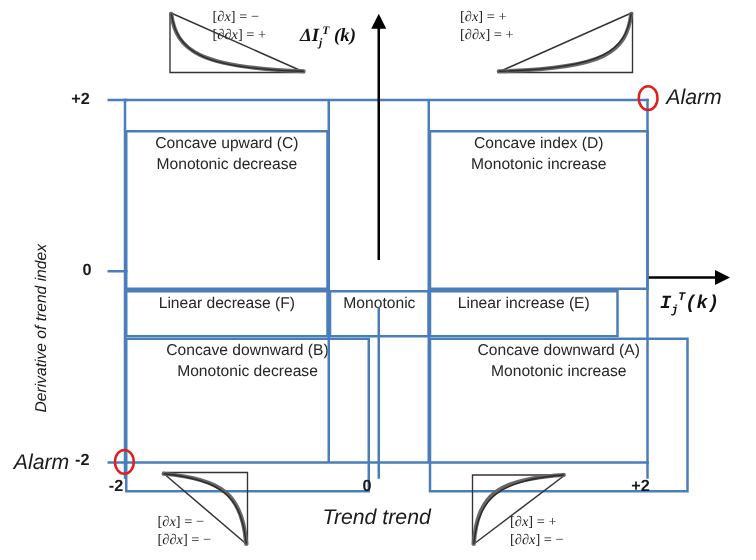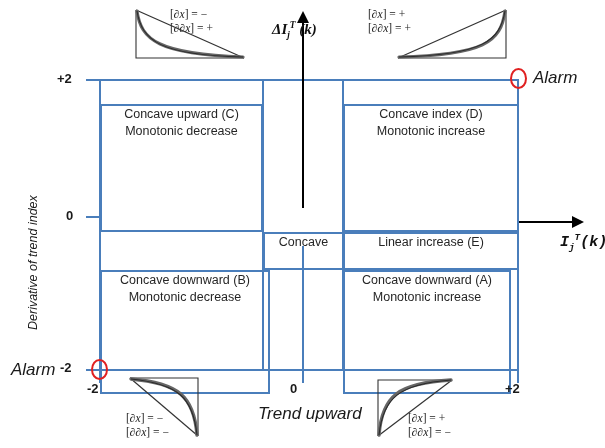--- a/index.html
+++ b/index.html
@@ -77,21 +77,21 @@
   }
 
   
   .math{
     position:absolute;
     font-family:"Liberation Serif", serif;
     font-style:italic;
     white-space:nowrap;
     color:#111;
   }
-  .mathbold{font-weight:bold;font-size:15px;margin-left:32px;}
+  .mathbold{font-weight:bold;font-size:15px;}
   .brk{
     position:absolute;
     font-family:"Liberation Serif", serif;
     font-size:11.5px;
     color:#222;
     white-space:nowrap;
     line-height:1.18;
   }
   .brk i{font-style:italic;}
   sup{font-size:.62em;vertical-align:super;}
@@ -118,35 +118,38 @@
   <div class="cell" style="left:100px;top:80px;width:163px;height:128px;">
     <span>Concave upward (C)</span>
     <span>Monotonic decrease</span>
   </div>
 
   <div class="cell" style="left:343px;top:80px;width:176px;height:128px;">
     <span>Concave index (D)</span>
     <span>Monotonic increase</span>
   </div>
 
+  <div class="cell" style="left:100px;top:208px;width:163px;height:38px;">
+    <span>Linear decrease (F)</span>
+  </div>
 
   <div class="cell" style="left:263px;top:208px;width:81px;height:38px;">
-    <span>Concave</span>
-  </div>
-
-  <div class="cell" style="left:343px;top:208px;width:176px;height:38px;">
+    <span>Monotonic</span>
+  </div>
+
+  <div class="cell" style="left:343px;top:208px;width:152px;height:38px;">
     <span>Linear increase (E)</span>
   </div>
 
-  <div class="cell" style="left:100px;top:246px;width:170px;height:124px;">
+  <div class="cell" style="left:100px;top:246px;width:196px;height:124px;">
     <span>Concave downward (B)</span>
     <span>Monotonic decrease</span>
   </div>
 
-  <div class="cell" style="left:343px;top:246px;width:168px;height:124px;">
+  <div class="cell" style="left:343px;top:246px;width:208px;height:124px;">
     <span>Concave downward (A)</span>
     <span>Monotonic increase</span>
   </div>
 
   <div class="blue-seg" style="left:262px;top:80px;width:2px;height:290px;"></div>
   <div class="blue-seg" style="left:342px;top:80px;width:2px;height:290px;"></div>
 
   <div class="blue-seg" style="left:100px;top:79px;width:419px;height:2px;"></div>
   <div class="blue-seg" style="left:100px;top:369px;width:419px;height:2px;"></div>
   <div class="blue-seg" style="left:99px;top:79px;width:2px;height:292px;"></div>
@@ -167,21 +170,21 @@
   <div class="arrowhead-right" style="left:572px;top:216px;"></div>
 
   <div class="tick" style="left:57px;top:71px;">+2</div>
   <div class="tick" style="left:66px;top:208px;">0</div>
   <div class="tick" style="left:60px;top:360px;">-2</div>
 
   <div class="tick" style="left:87px;top:381px;">-2</div>
   <div class="tick" style="left:290px;top:381px;">0</div>
   <div class="tick" style="left:505px;top:381px;">+2</div>
 
-  <div class="ital" style="left:258px;top:404px;">Trend upward</div>
+  <div class="ital" style="left:258px;top:404px;">Trend trend</div>
   <div class="ylabel" style="left:26px;top:330px;">Derivative of trend index</div>
 
   <div class="math mathbold" style="left:240px;top:20px;">
     <span>Δ</span><span>I</span><sub>j</sub><sup>T</sup>
     <span>(k)</span>
   </div>
 
   <div class="math mathbold" style="left:528px;top:232px;font-family:Liberation Mono, monospace;">
     <span>I</span><sub>j</sub><sup>T</sup><span>(k)</span>
   </div>

